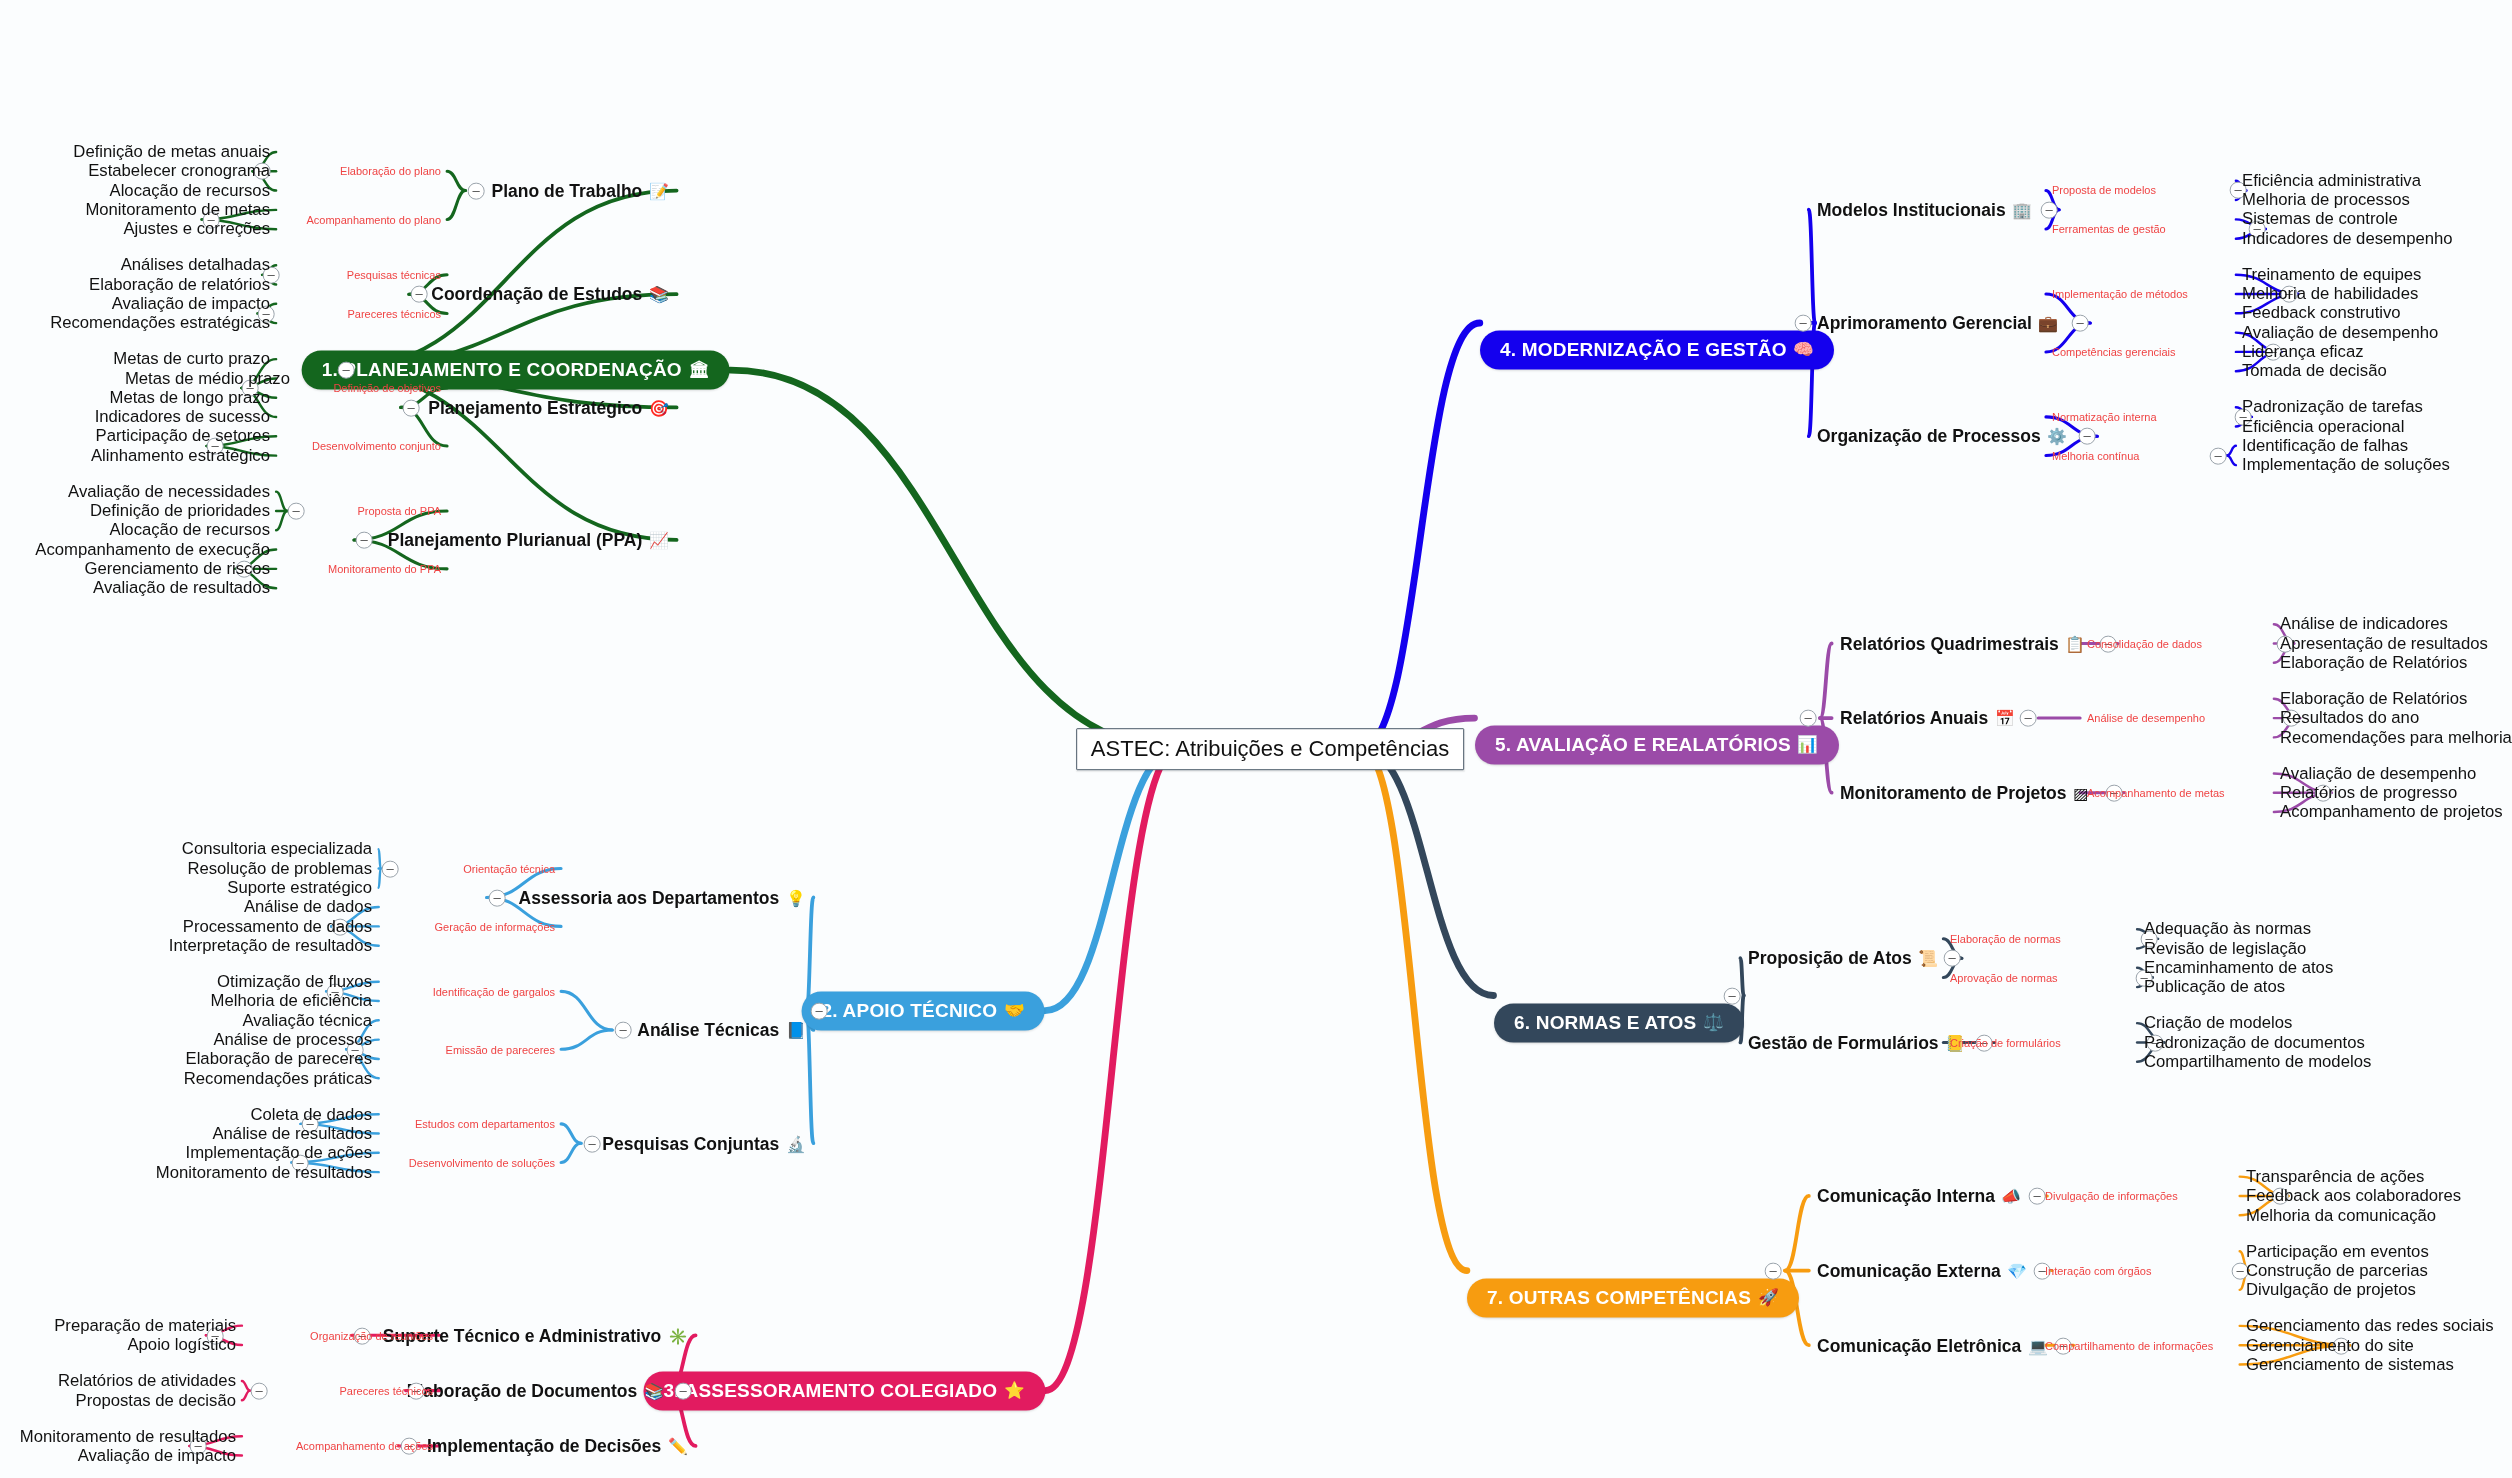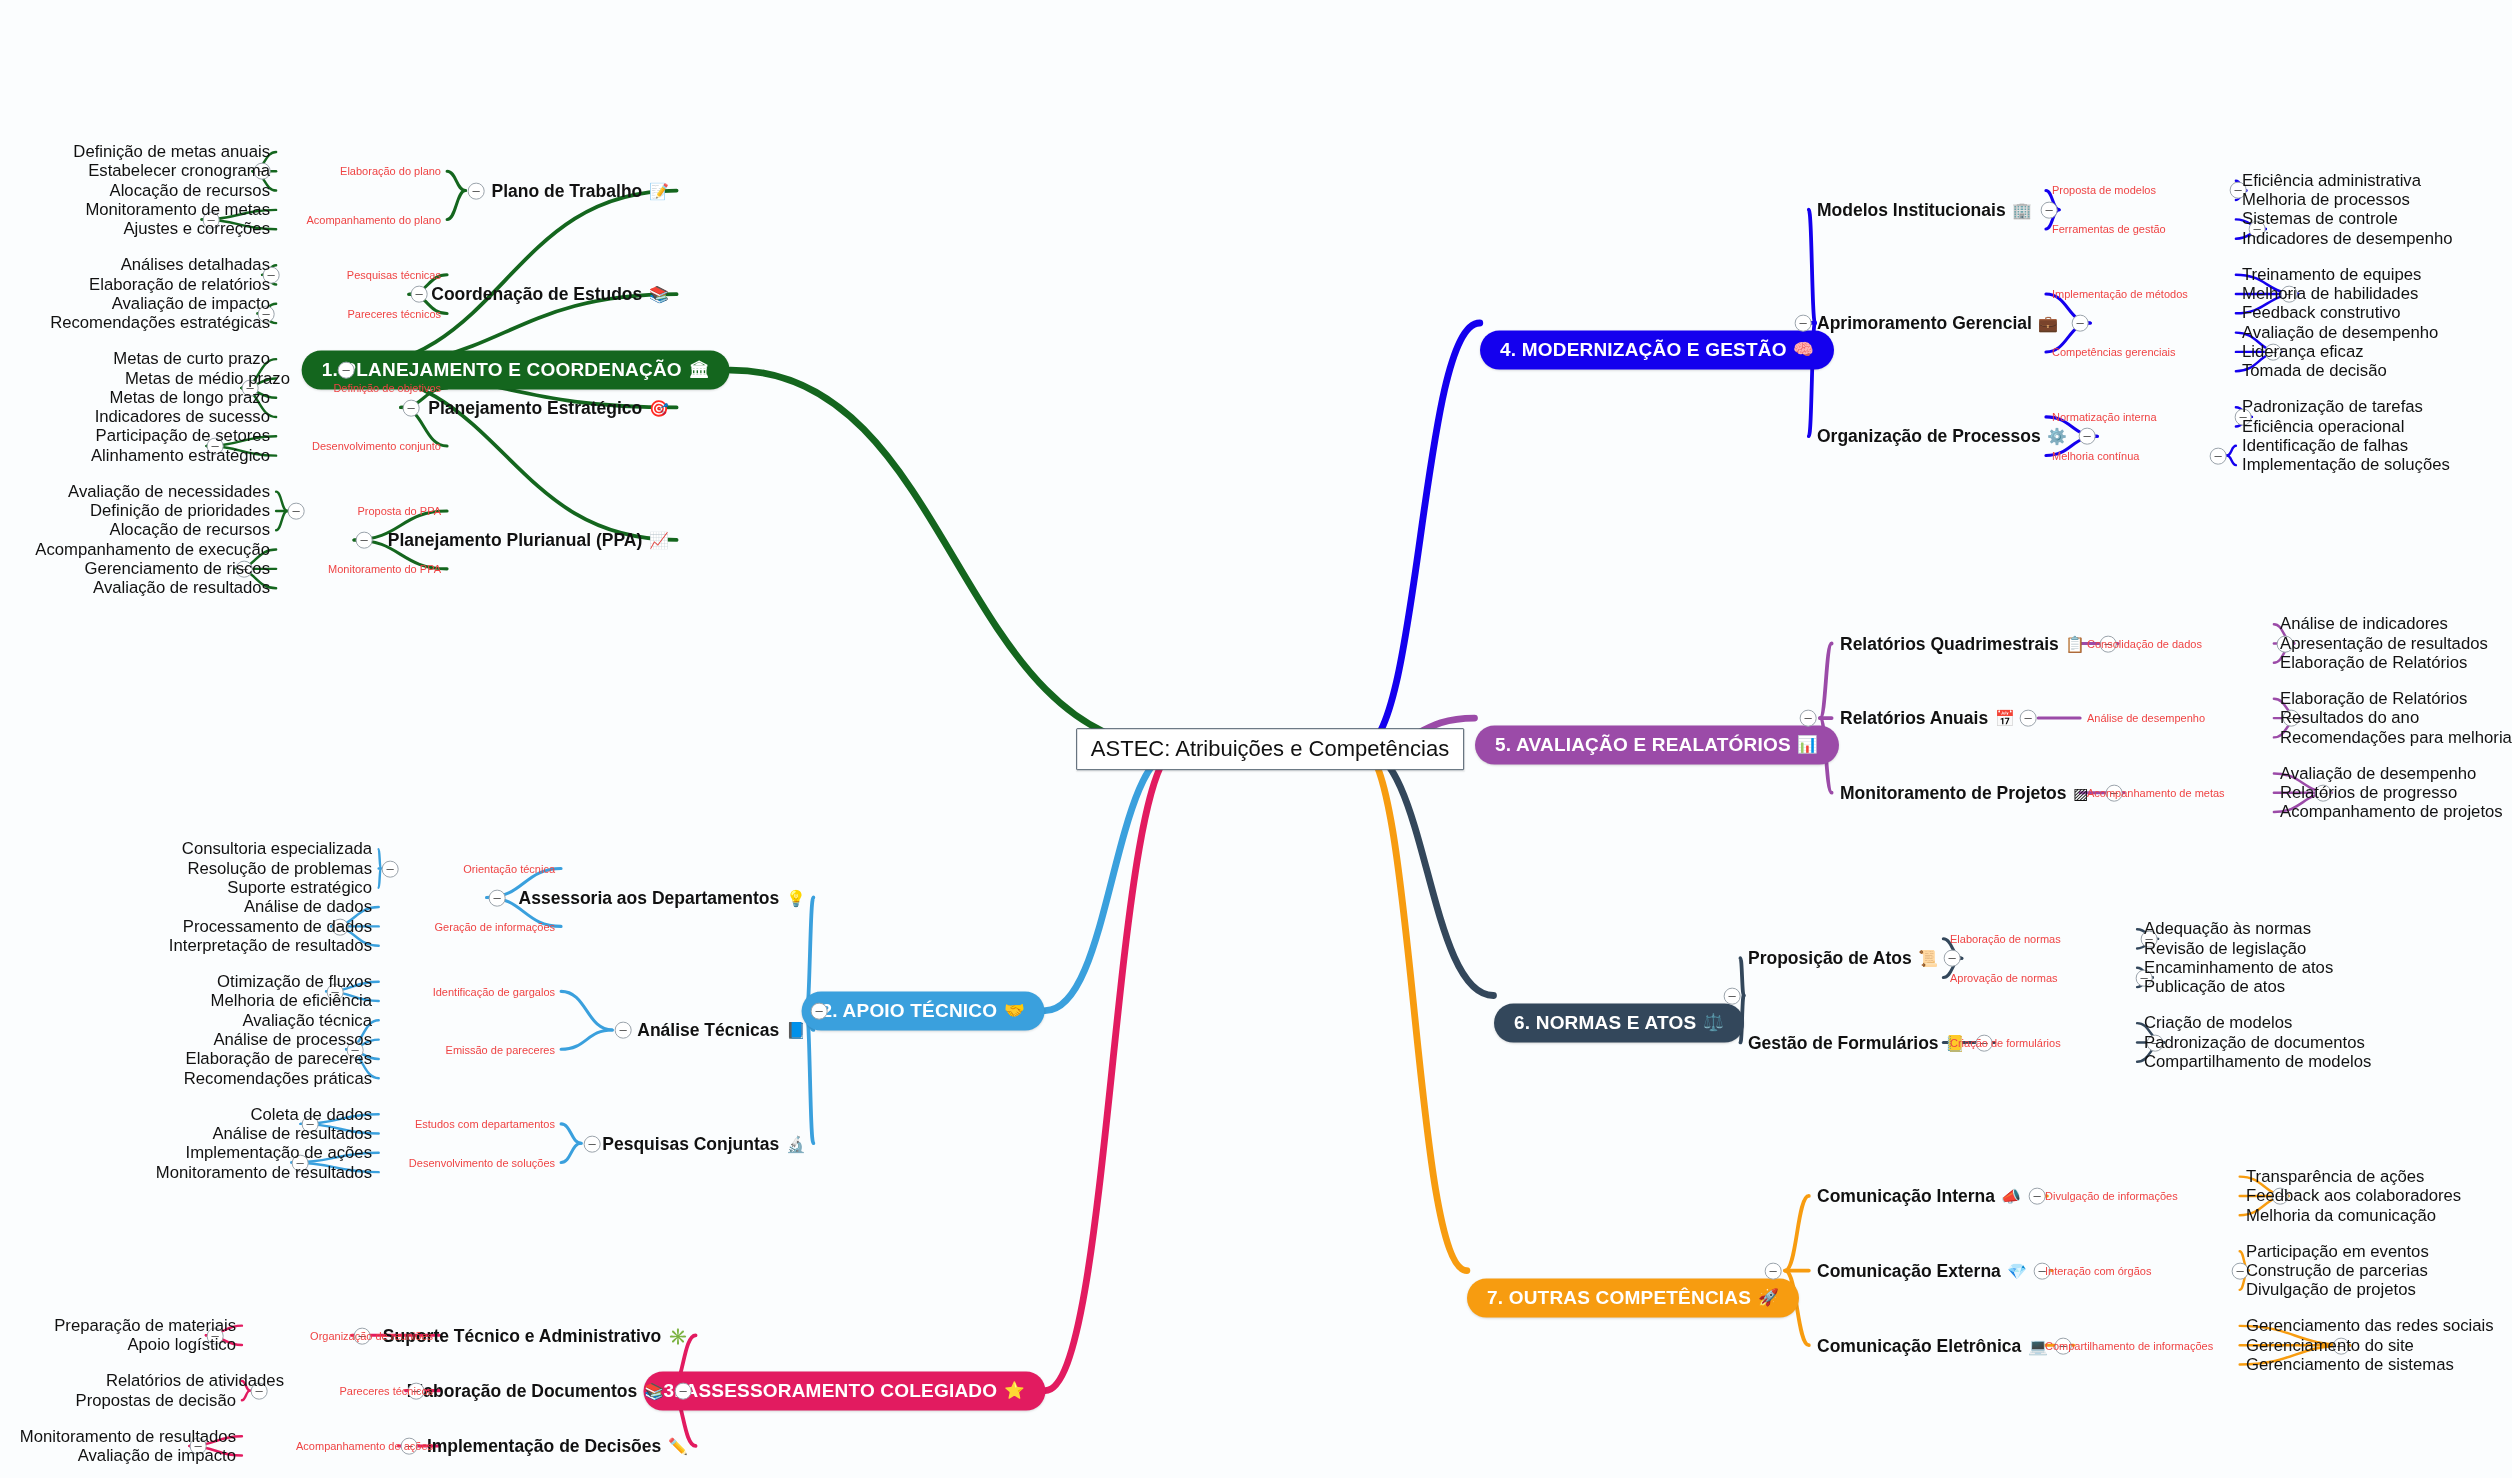--- a/index.html
+++ b/index.html
@@ -447,21 +447,21 @@
       </div>
       <div class="node lvl2 left" style="left: 664px; top: 1391px;">
         <span class="lbl">Elaboração de Documentos</span>
         <span class="emoji">📚</span>
       </div>
       <div class="toggle" style="left: 416px; top: 1391px;"></div>
       <div class="node lvl3 left" style="left: 433px; top: 1391px;">
         <span class="lbl">Pareceres técnicos</span>
       </div>
       <div class="toggle" style="left: 259px; top: 1391px;"></div>
-      <div class="node lvl4 left" style="left: 236px; top: 1381px; margin-left: 48px;">
+      <div class="node lvl4 left" style="left: 236px; top: 1381px;">
         <span class="lbl">Relatórios de atividades</span>
       </div>
       <div class="node lvl4 left" style="left: 236px; top: 1401px;">
         <span class="lbl">Propostas de decisão</span>
       </div>
       <div class="node lvl2 left" style="left: 688px; top: 1446px;">
         <span class="lbl">Implementação de Decisões</span>
         <span class="emoji">✏️</span>
       </div>
       <div class="toggle" style="left: 409px; top: 1446px;"></div>

